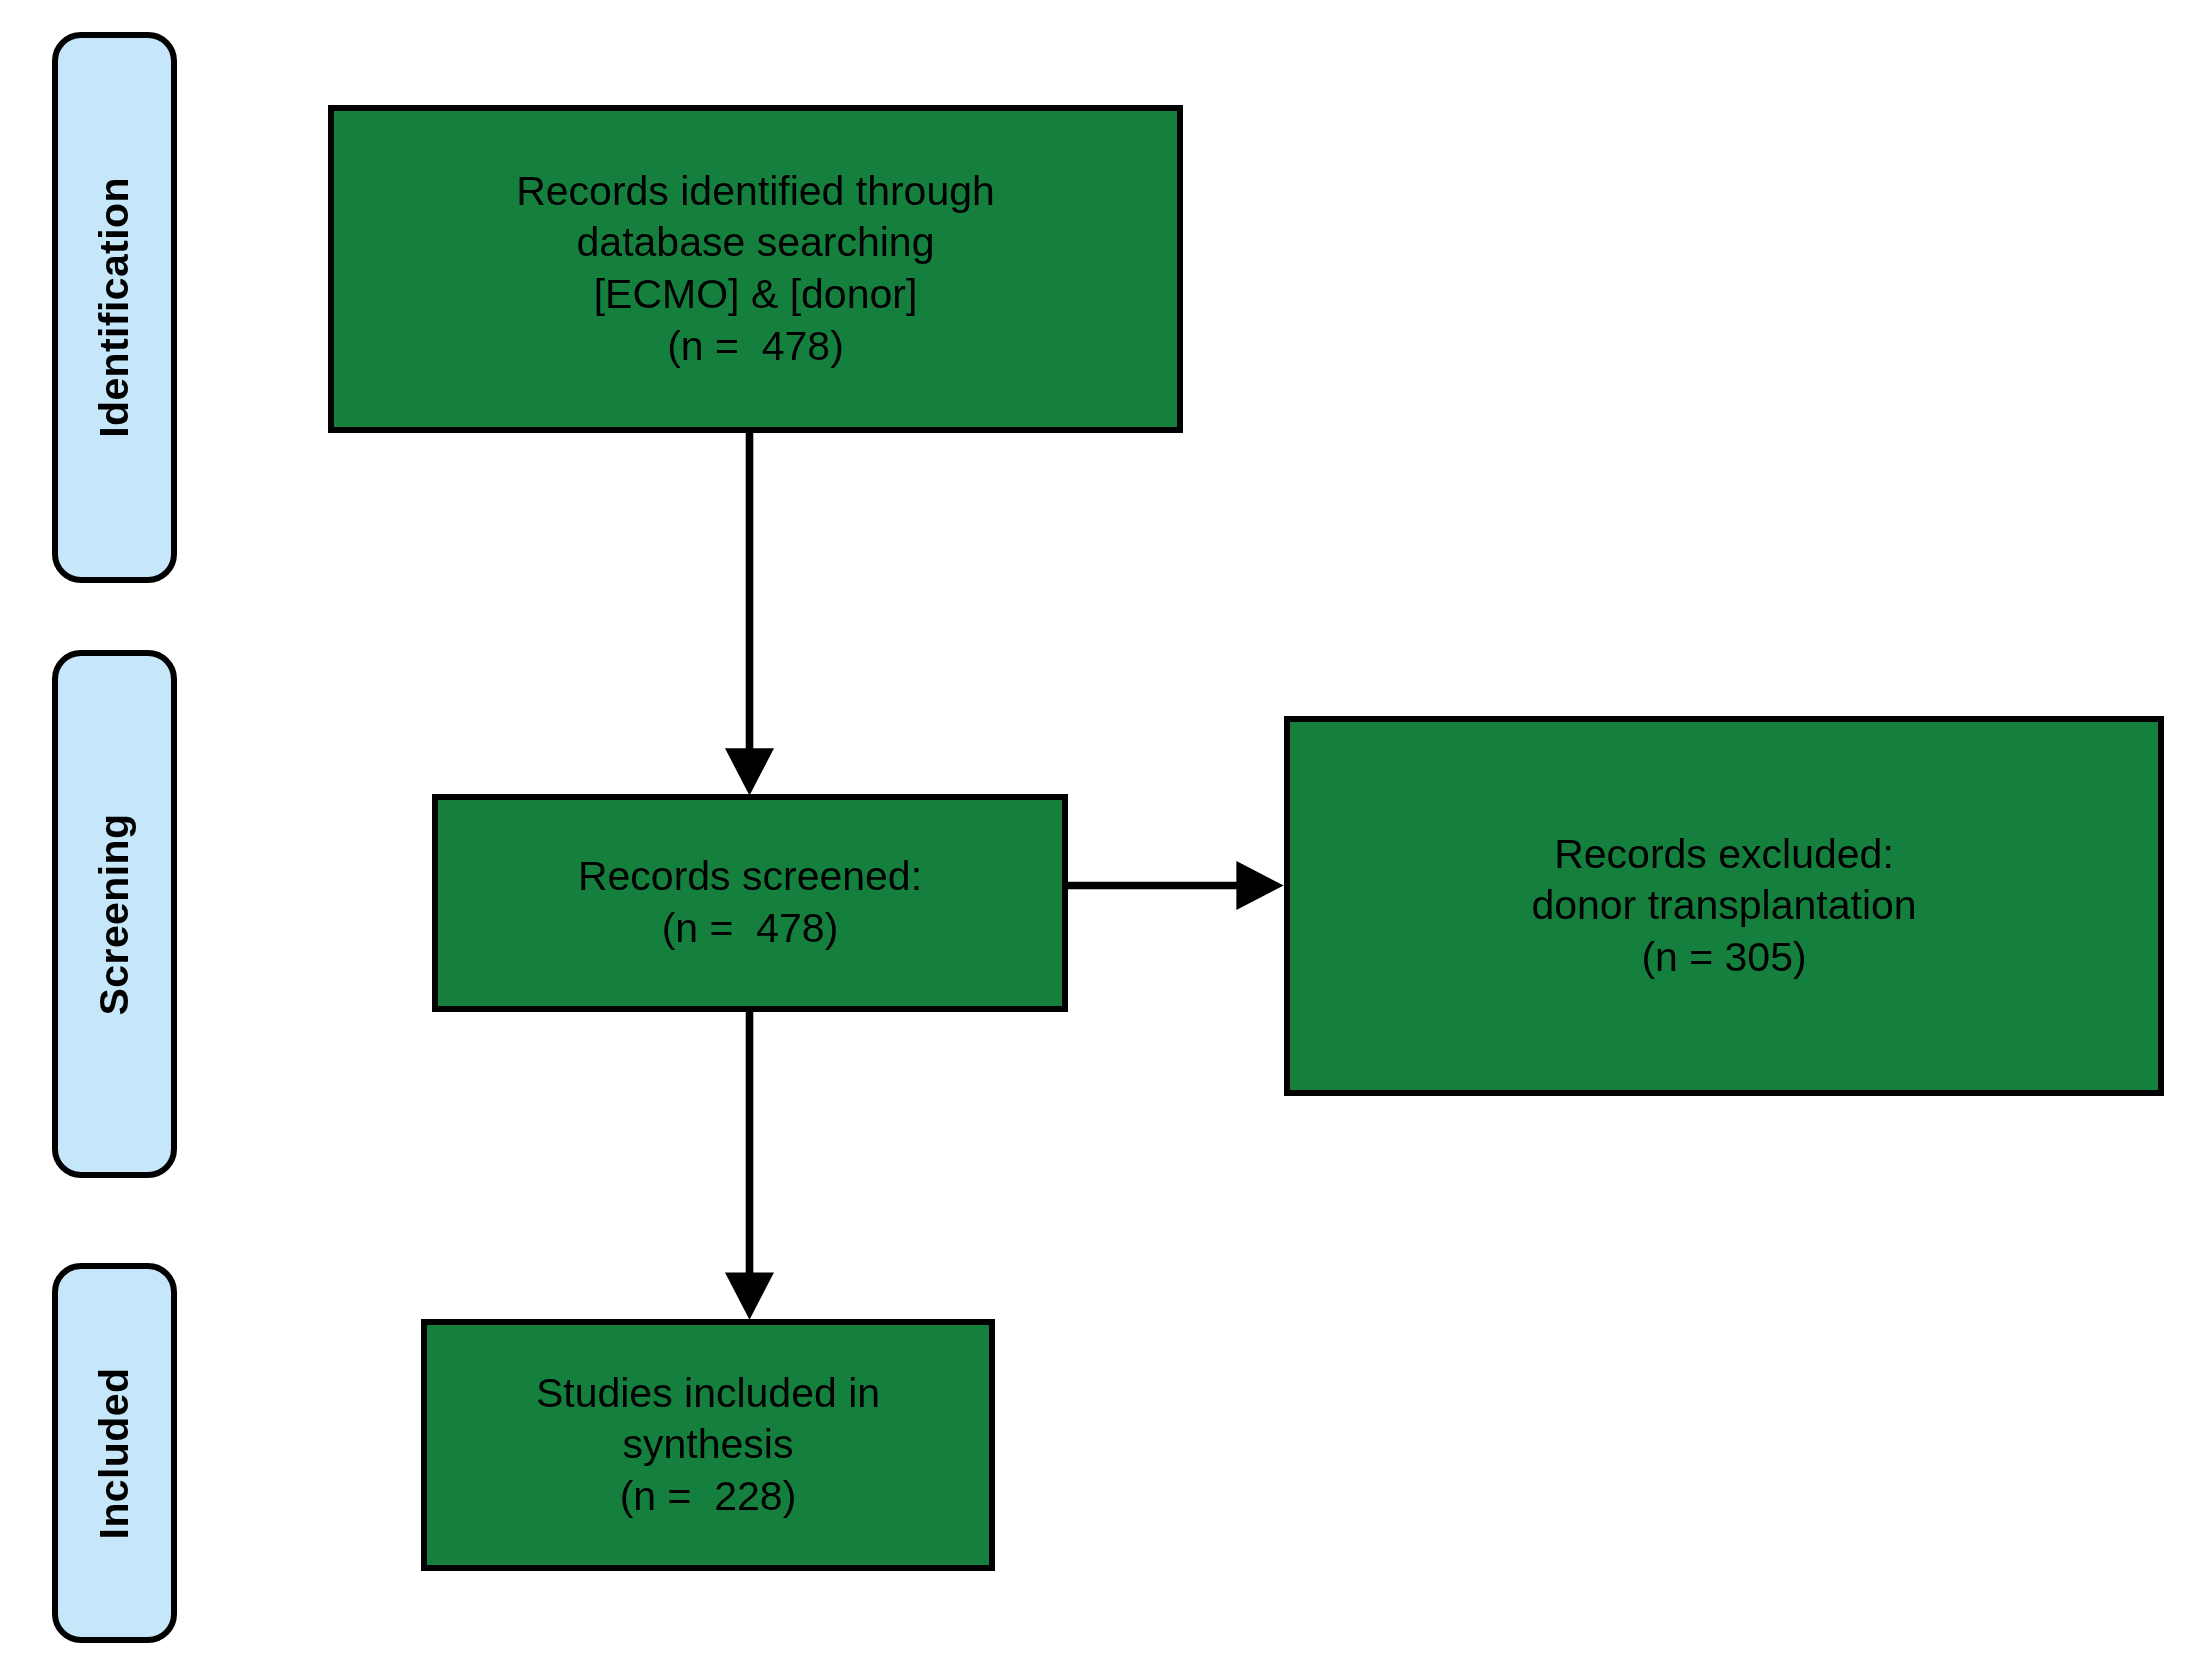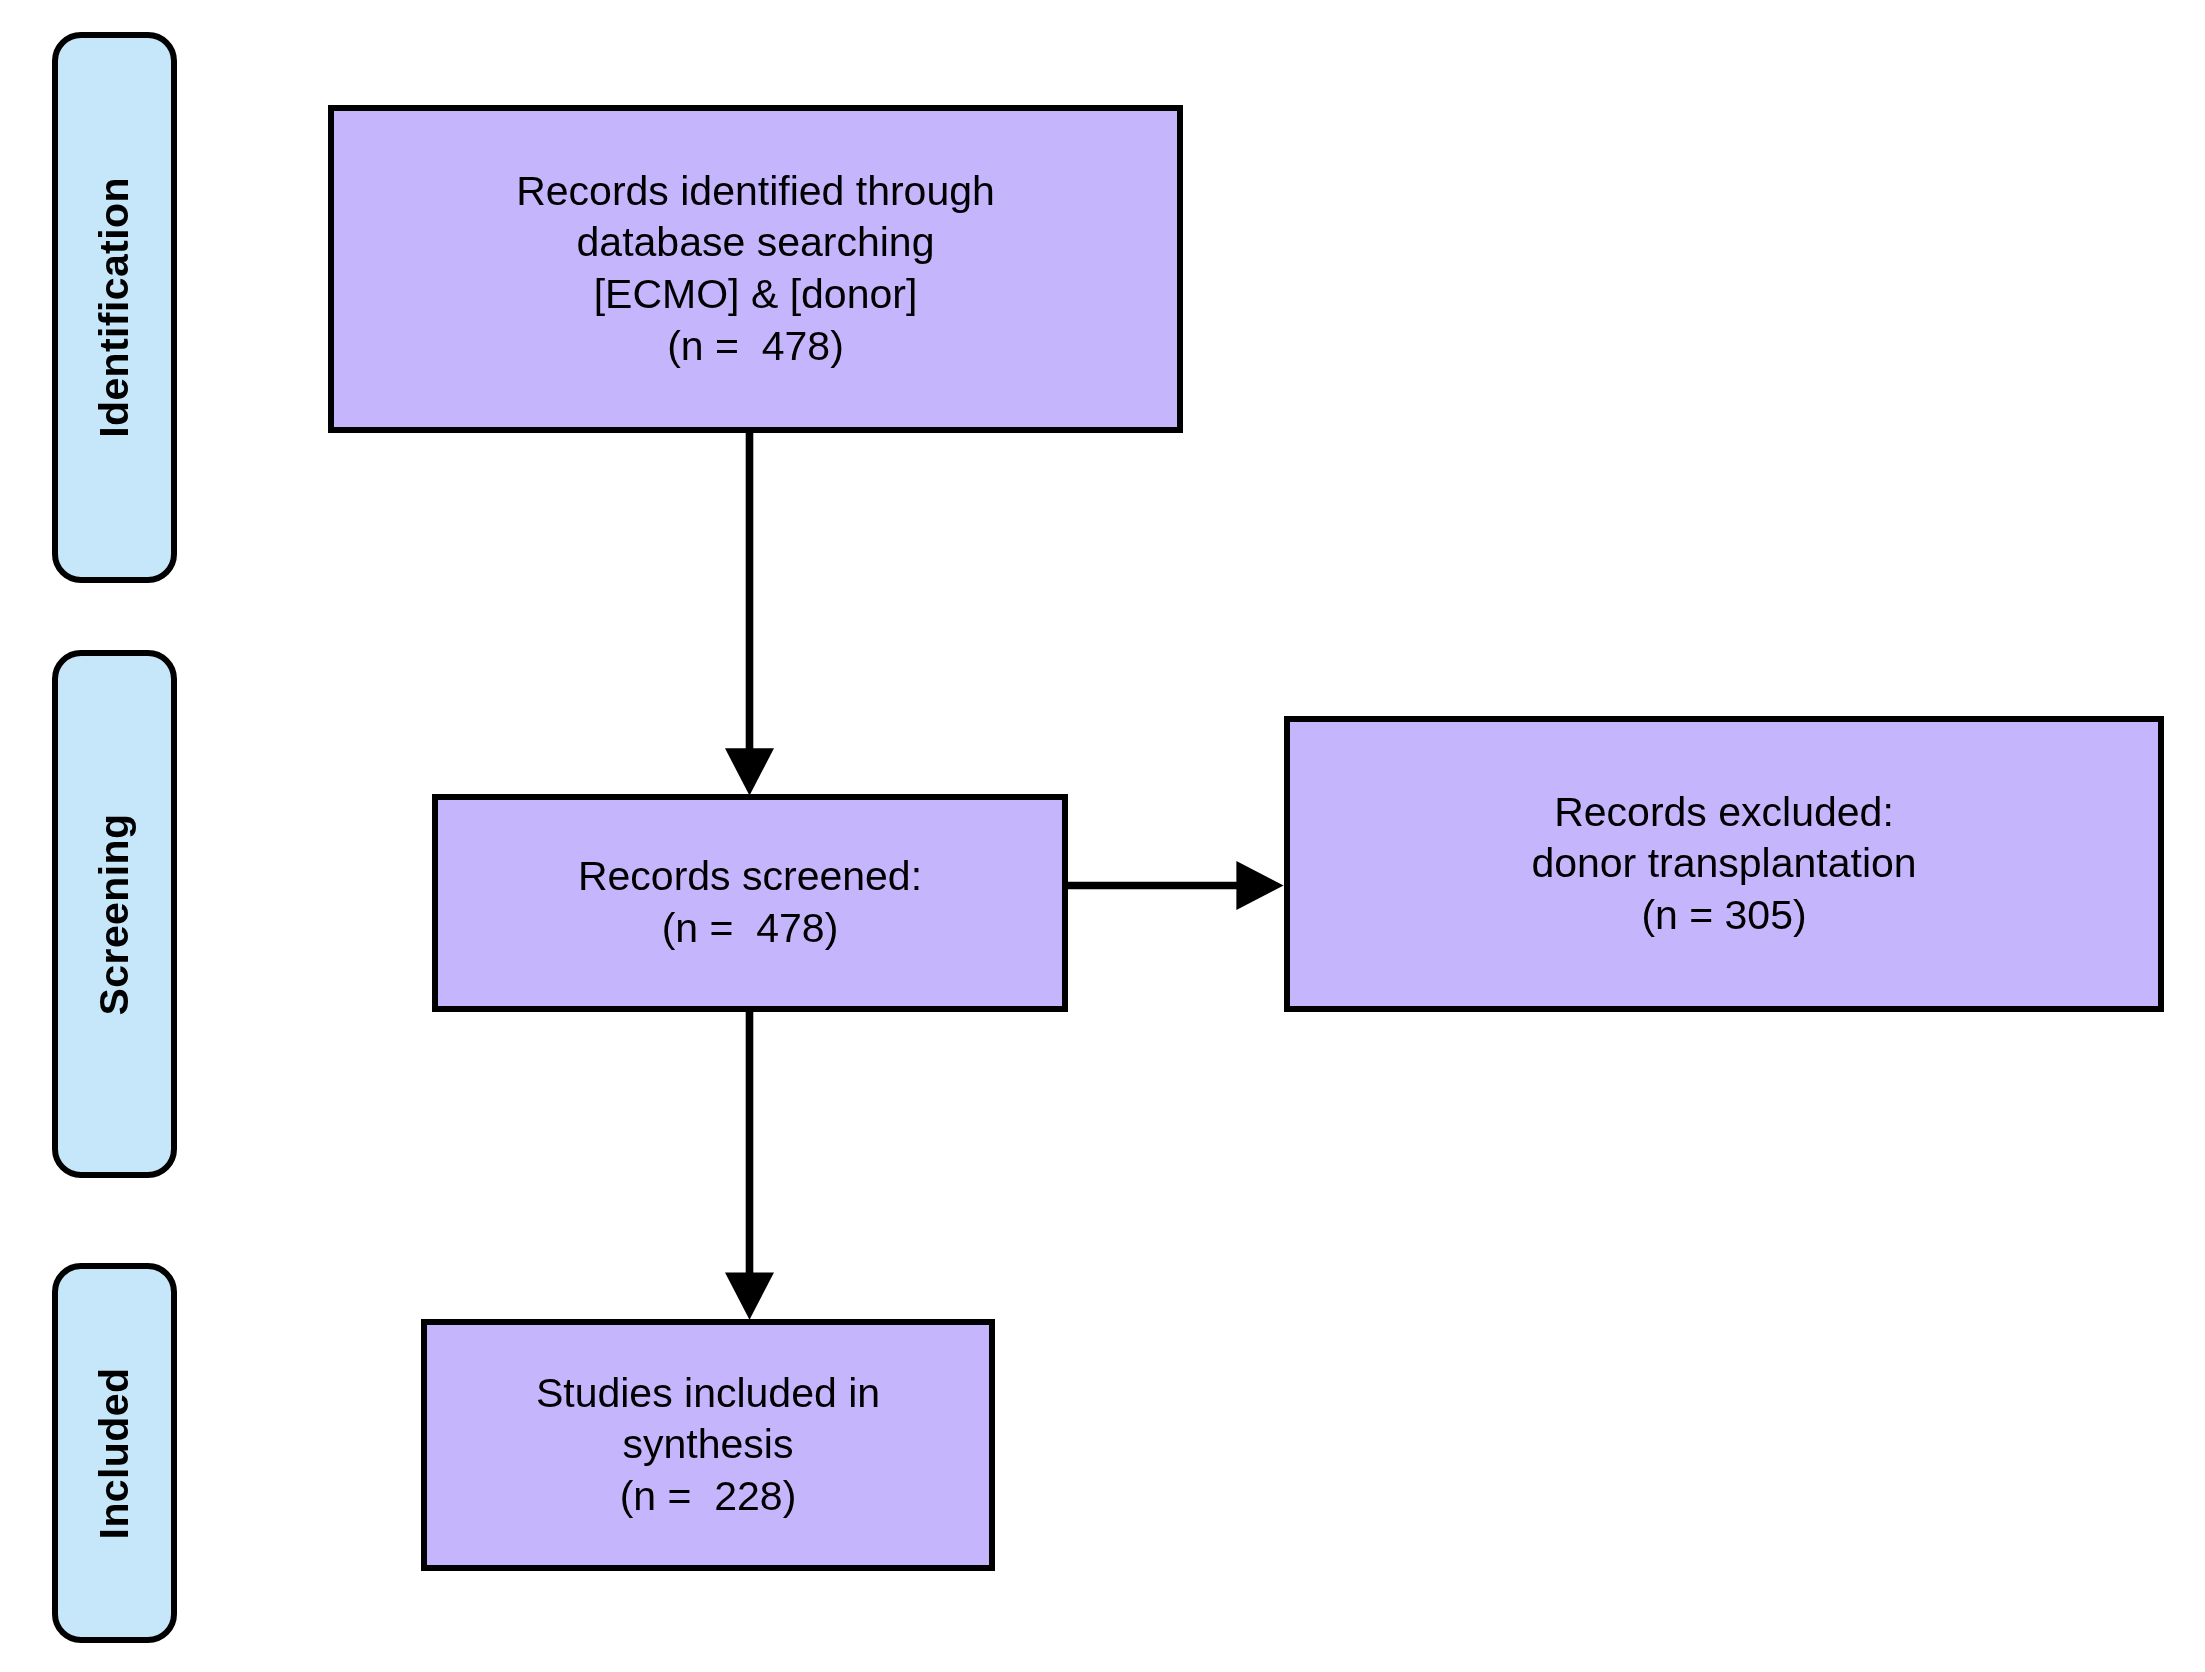--- a/index.html
+++ b/index.html
@@ -35,21 +35,21 @@
     white-space: nowrap;
     font-weight: bold;
     font-size: 41px;
     letter-spacing: 0.4px;
     line-height: 1;
   }
 
   
   .flow-box {
     position: absolute;
-    background: #c4b5fd;
+    background: #15803d;
     border: 6px solid #000000;
     box-sizing: border-box;
     display: flex;
     flex-direction: column;
     align-items: center;
     justify-content: center;
     text-align: center;
     padding: 5px 12px;
   }
   .flow-box .line {
@@ -103,21 +103,21 @@
     <div class="line">(n =  478)</div>
   </div>
 
   <div class="connector" style="left:1066px; top:855px; width:221px; height:61px;">
     <svg width="221" height="61" viewBox="0 0 262 72" aria-hidden="true">
       <line x1="0" y1="36" x2="212" y2="36" stroke="#000000" stroke-width="9"></line>
       <polygon points="258,36 202,7 202,65" fill="#000000"></polygon>
     </svg>
   </div>
 
-  <div class="flow-box" style="left:1284px; top:716px; width:880px; height:296px;">
+  <div class="flow-box" style="left:1284px; top:716px; width:880px; height:380px;">
     <div class="line">Records excluded:</div>
     <div class="line">donor transplantation</div>
     <div class="line">(n = 305)</div>
   </div>
 
   <div class="connector" style="left:714px; top:1007px; width:71px; height:317px;">
     <svg width="71" height="317" viewBox="0 0 84 375" aria-hidden="true">
       <line x1="42" y1="0" x2="42" y2="325" stroke="#000000" stroke-width="9"></line>
       <polygon points="42,370 13,314 71,314" fill="#000000"></polygon>
     </svg>

